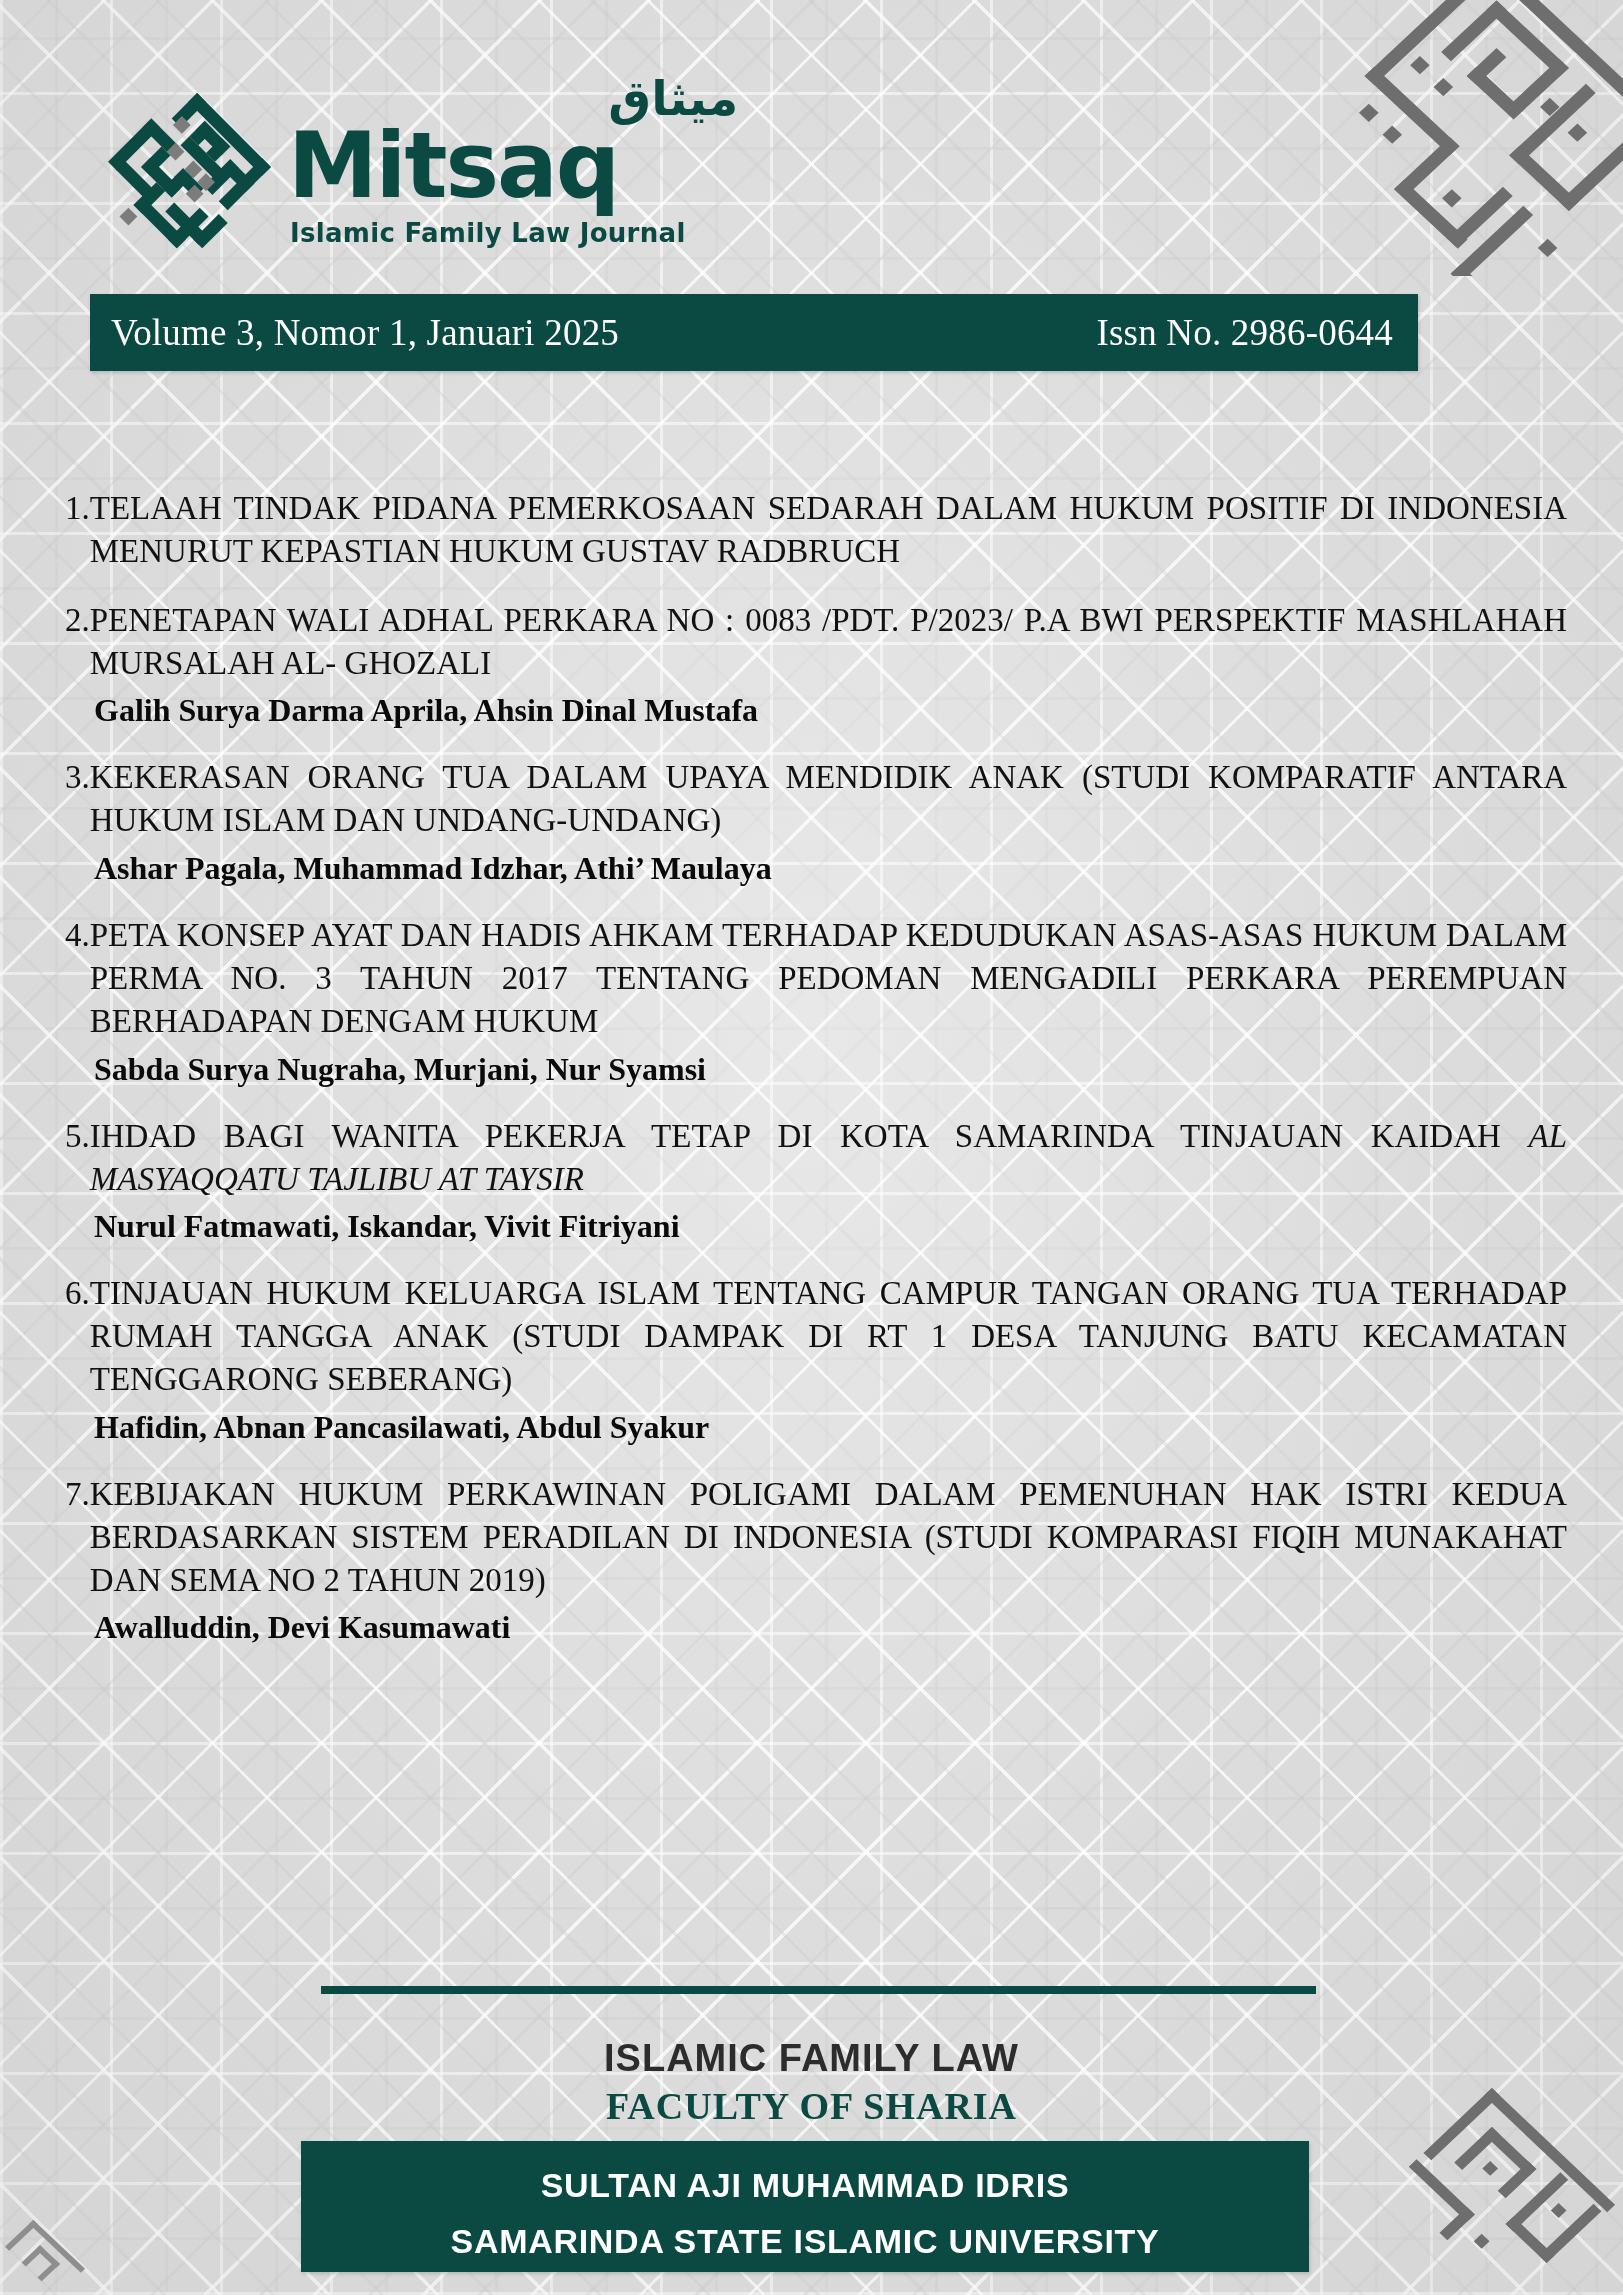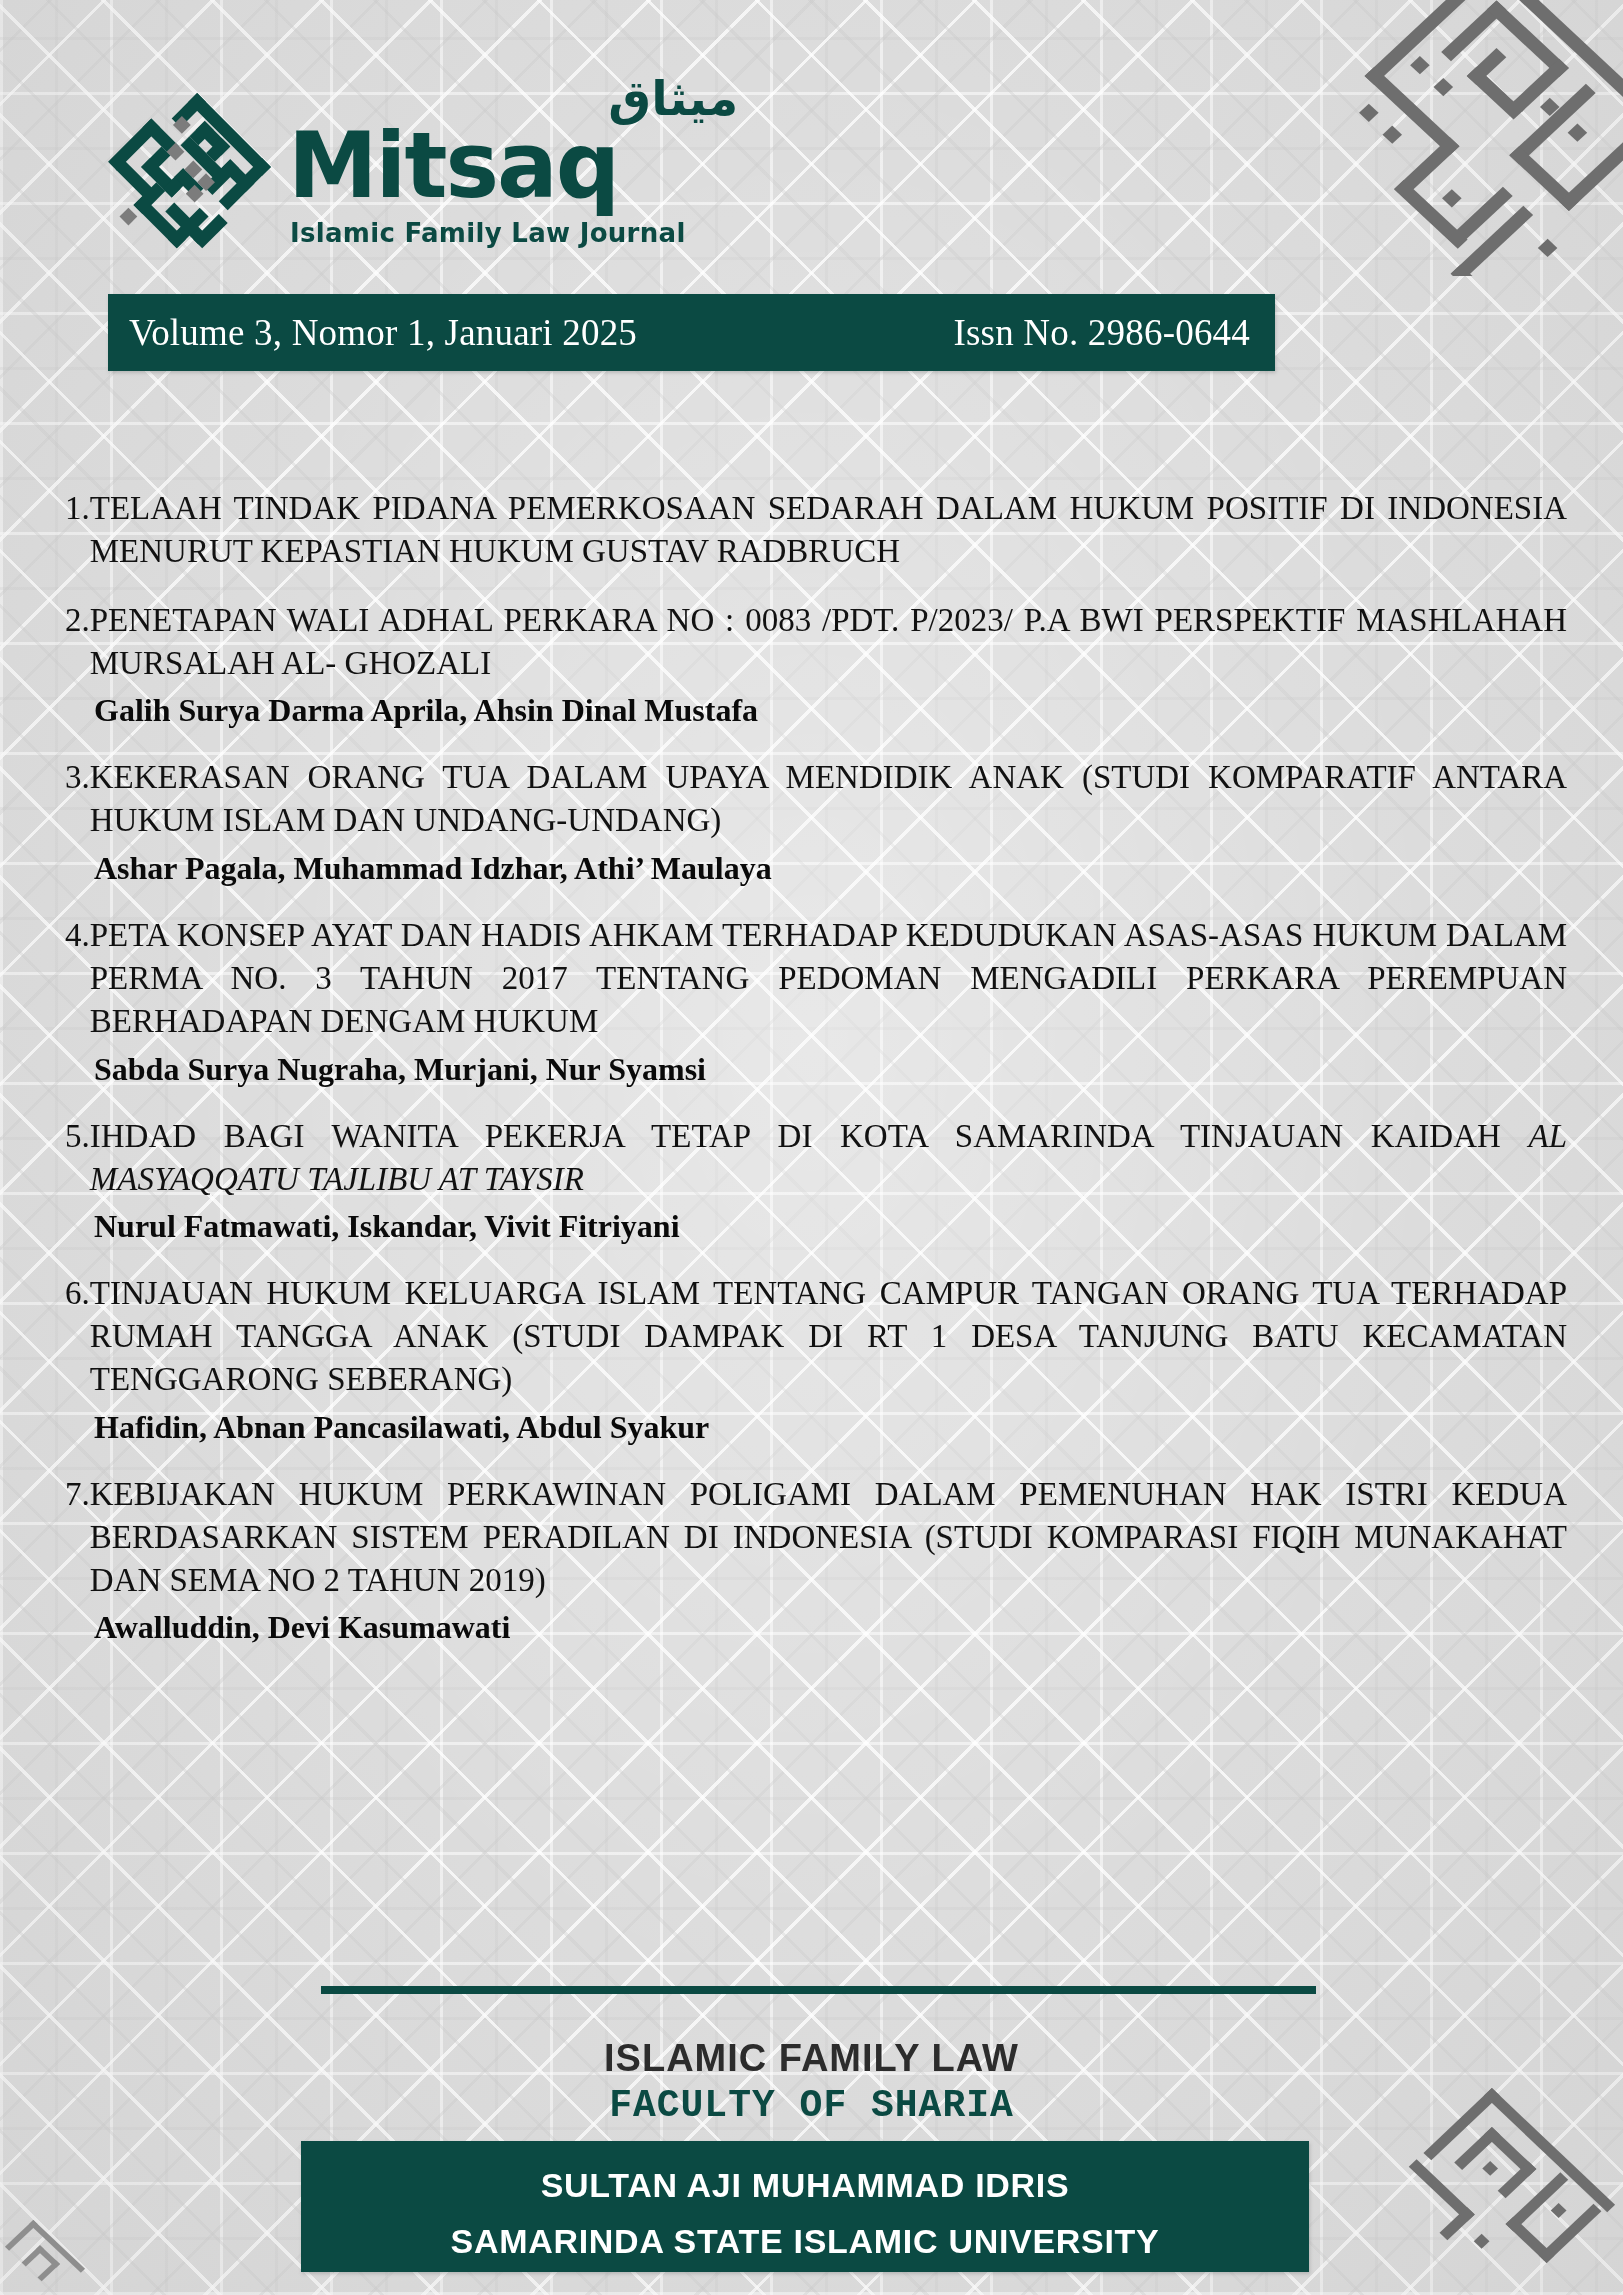--- a/index.html
+++ b/index.html
@@ -55,22 +55,22 @@
   
   .logo-row{
     position:absolute;left:98px;top:79px;
     width:654px;height:190px;
   }
   .logo-mark{position:absolute;left:0;top:3.3px;width:183px;height:180px;}
   .wordmark{position:absolute;left:190px;top:0px;width:458px;height:186px;}
 
   
   .volume-bar{
-    position:absolute;left:108px;top:294px;
-    width:1167px;height:77px;
+    position:absolute;left:90px;top:294px;
+    width:1328px;height:77px;
     background:#0b4a43;
     display:flex;align-items:center;justify-content:space-between;
     box-sizing:border-box;
     padding:0 25px 0 21px;
     box-shadow:1.3px 2px 3.3px rgba(120,120,120,0.35);
   }
   .volume-bar span{
     color:#ffffff;
     font-family:"Liberation Serif", serif;
     font-size:37px;
@@ -130,21 +130,21 @@
     font-family:"Liberation Sans", sans-serif;
     font-weight:bold;
     font-size:38px;
     letter-spacing:1px;
     color:#2c2c2c;
     margin-top:8px;
   }
   .footer-l2{
     position:absolute;left:0;right:0;top:2084px;
     text-align:center;
-    font-family:Liberation Mono, monospace;
+    font-family:Liberation Serif, serif;
     font-weight:bold;
     font-size:38px;
     letter-spacing:1px;
     color:#0b4a43;
   }
   .footer-box{
     position:absolute;left:301px;top:2141px;
     width:1008px;height:131px;
     background:#0b4a43;
     box-shadow:1.3px 2px 3.3px rgba(120,120,120,0.35);

